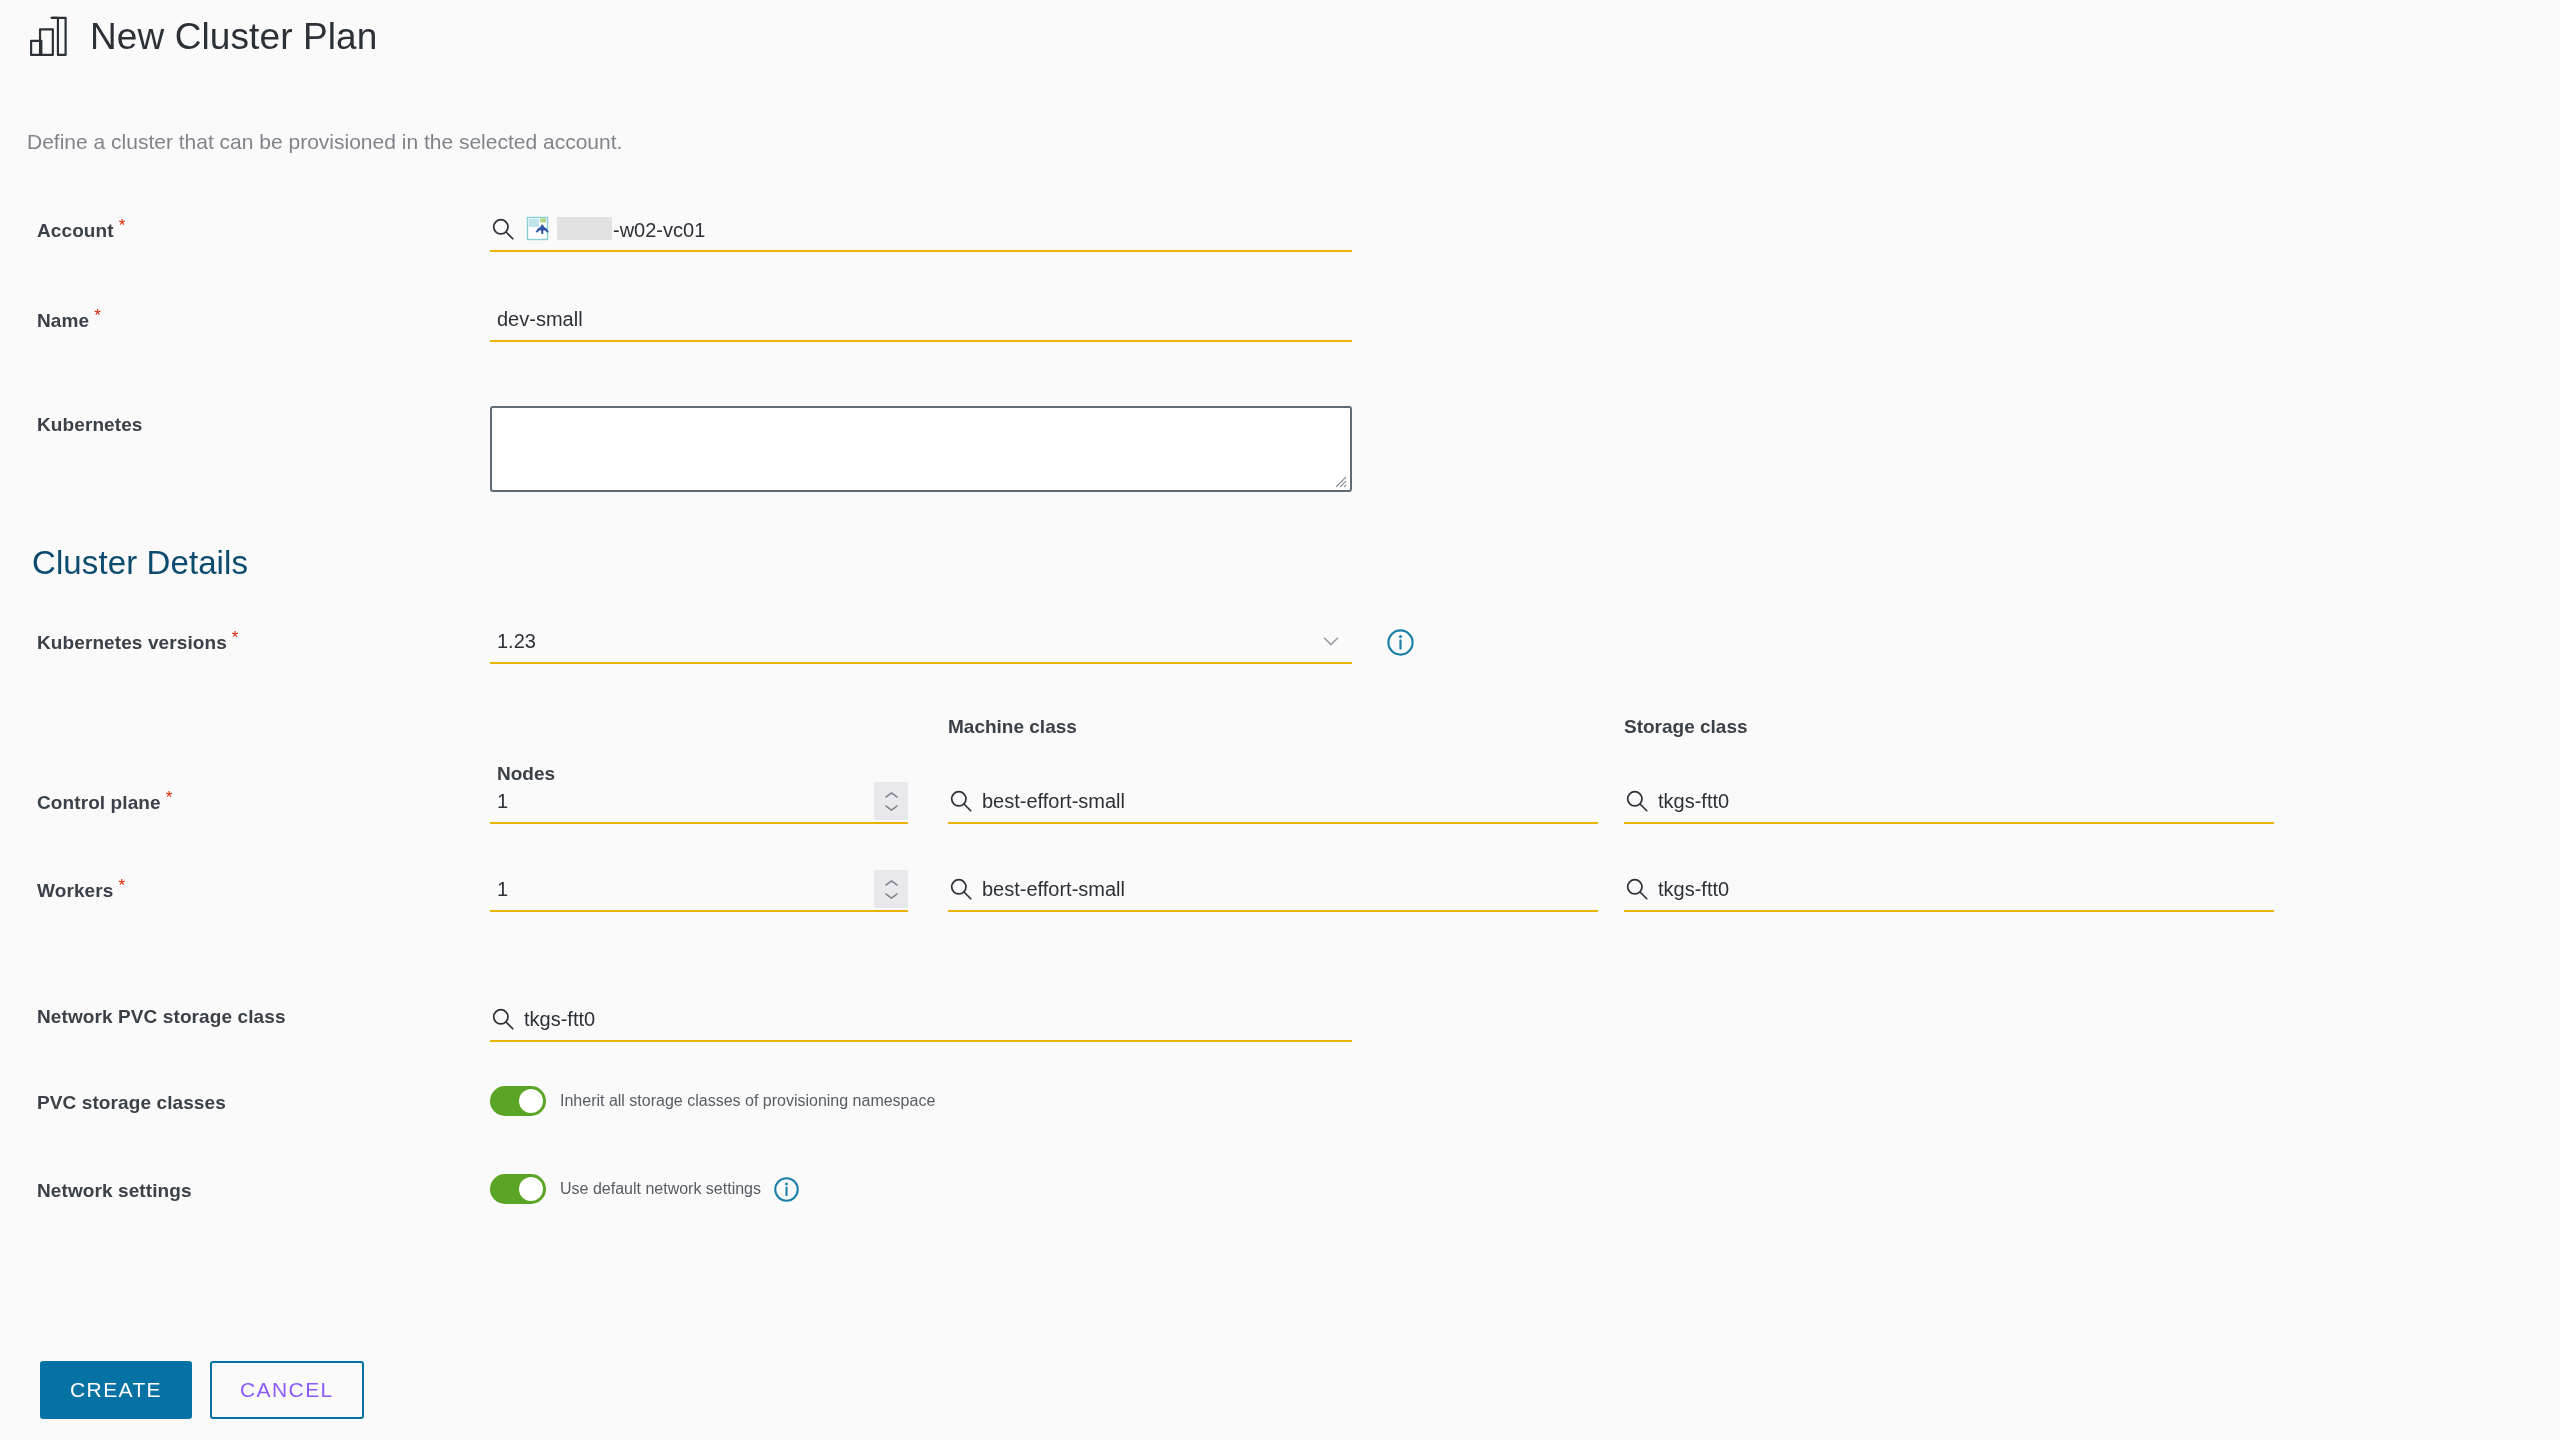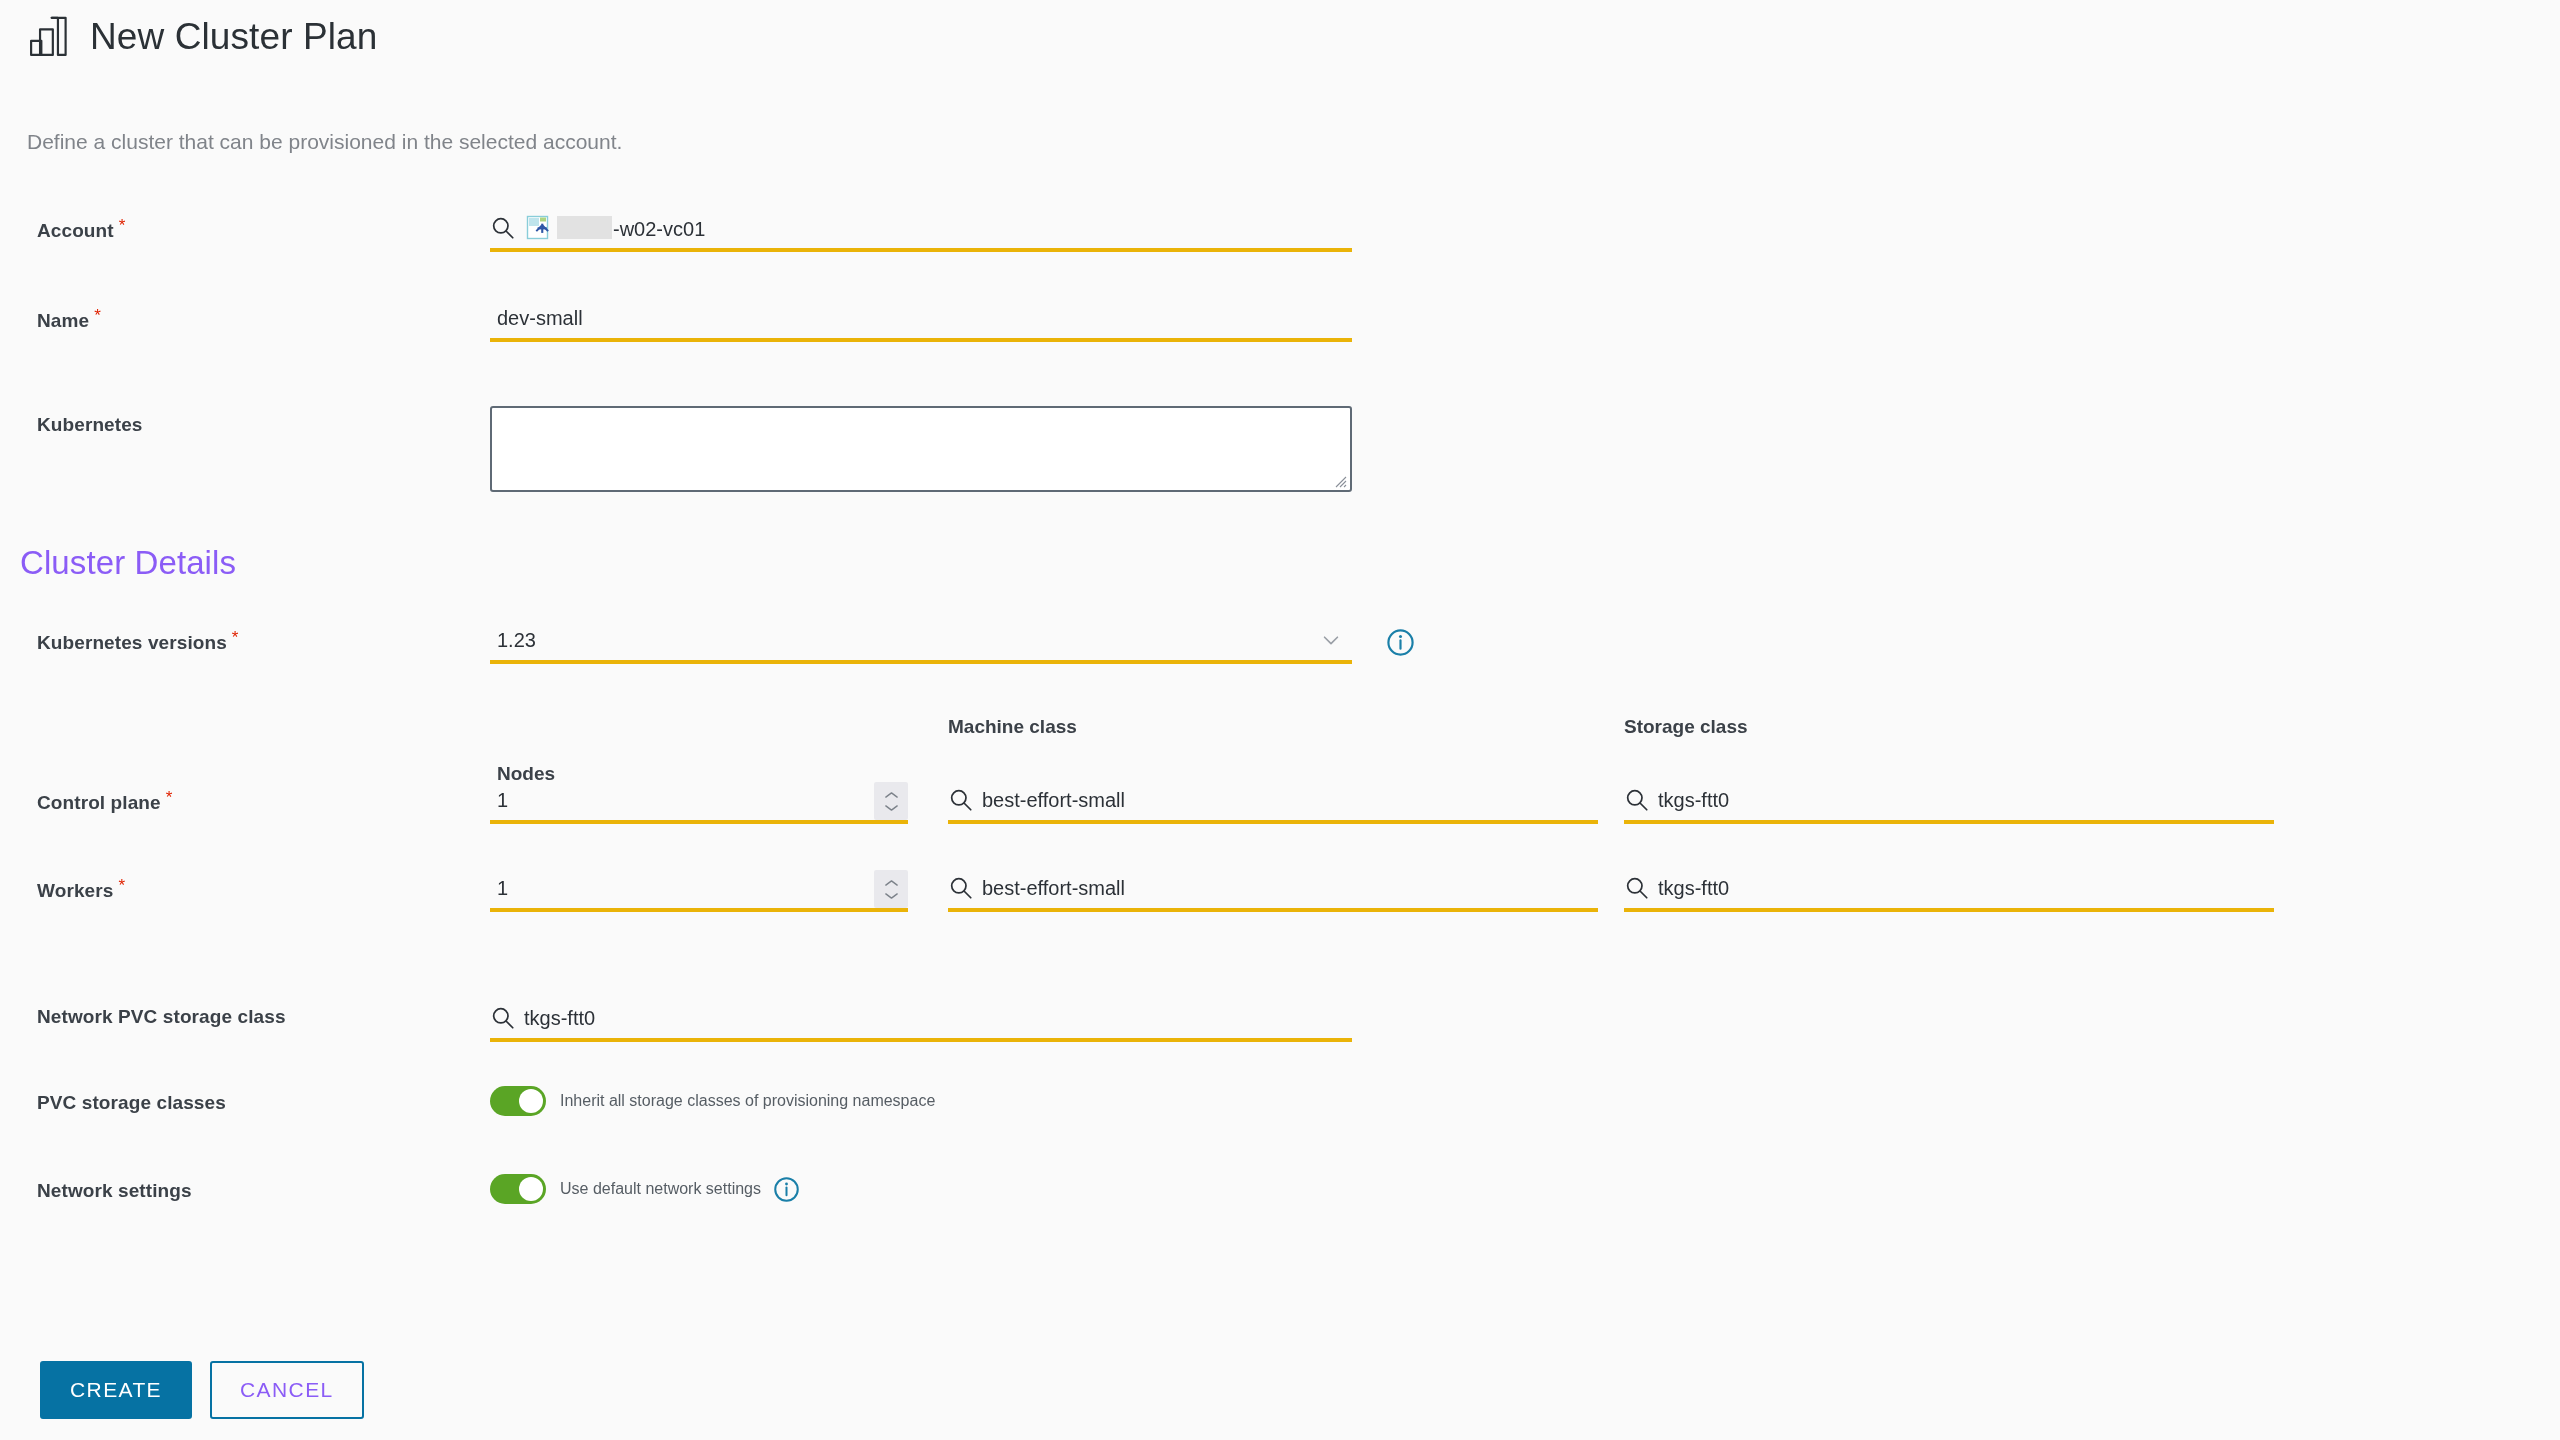--- a/index.html
+++ b/index.html
@@ -74,21 +74,21 @@
     vertical-align: super;
     font-weight: normal;
   }
   .ctrl-cell { flex: 1 1 auto; position: relative; }
 
   
   .cinput {
     position: relative;
     height: 44px;
     width: 862px;
-    border-bottom: 4px solid #eab308;
+    border-bottom: 2px solid #eab308;
     background: transparent;
     display: flex;
     align-items: center;
   }
   .cinput.narrow { width: 418px; }
   .cinput.mid    { width: 650px; }
   .cinput-text {
     font-size: 20px;
     color: #2c3137;
     white-space: nowrap;
@@ -119,22 +119,22 @@
     right: 3px;
     bottom: 2px;
     width: 16px;
     height: 16px;
   }
 
   
   .section-h {
     font-size: 33px;
     font-weight: 400;
-    color: #8b5cf6;
-    padding-left: 20px;
+    color: #0c4a6e;
+    padding-left: 32px;
     letter-spacing: 0.1px;
   }
 
   
   .cselect { position: relative; }
   .chev {
     position: absolute;
     right: 10px;
     top: 50%;
     transform: translateY(-50%);

